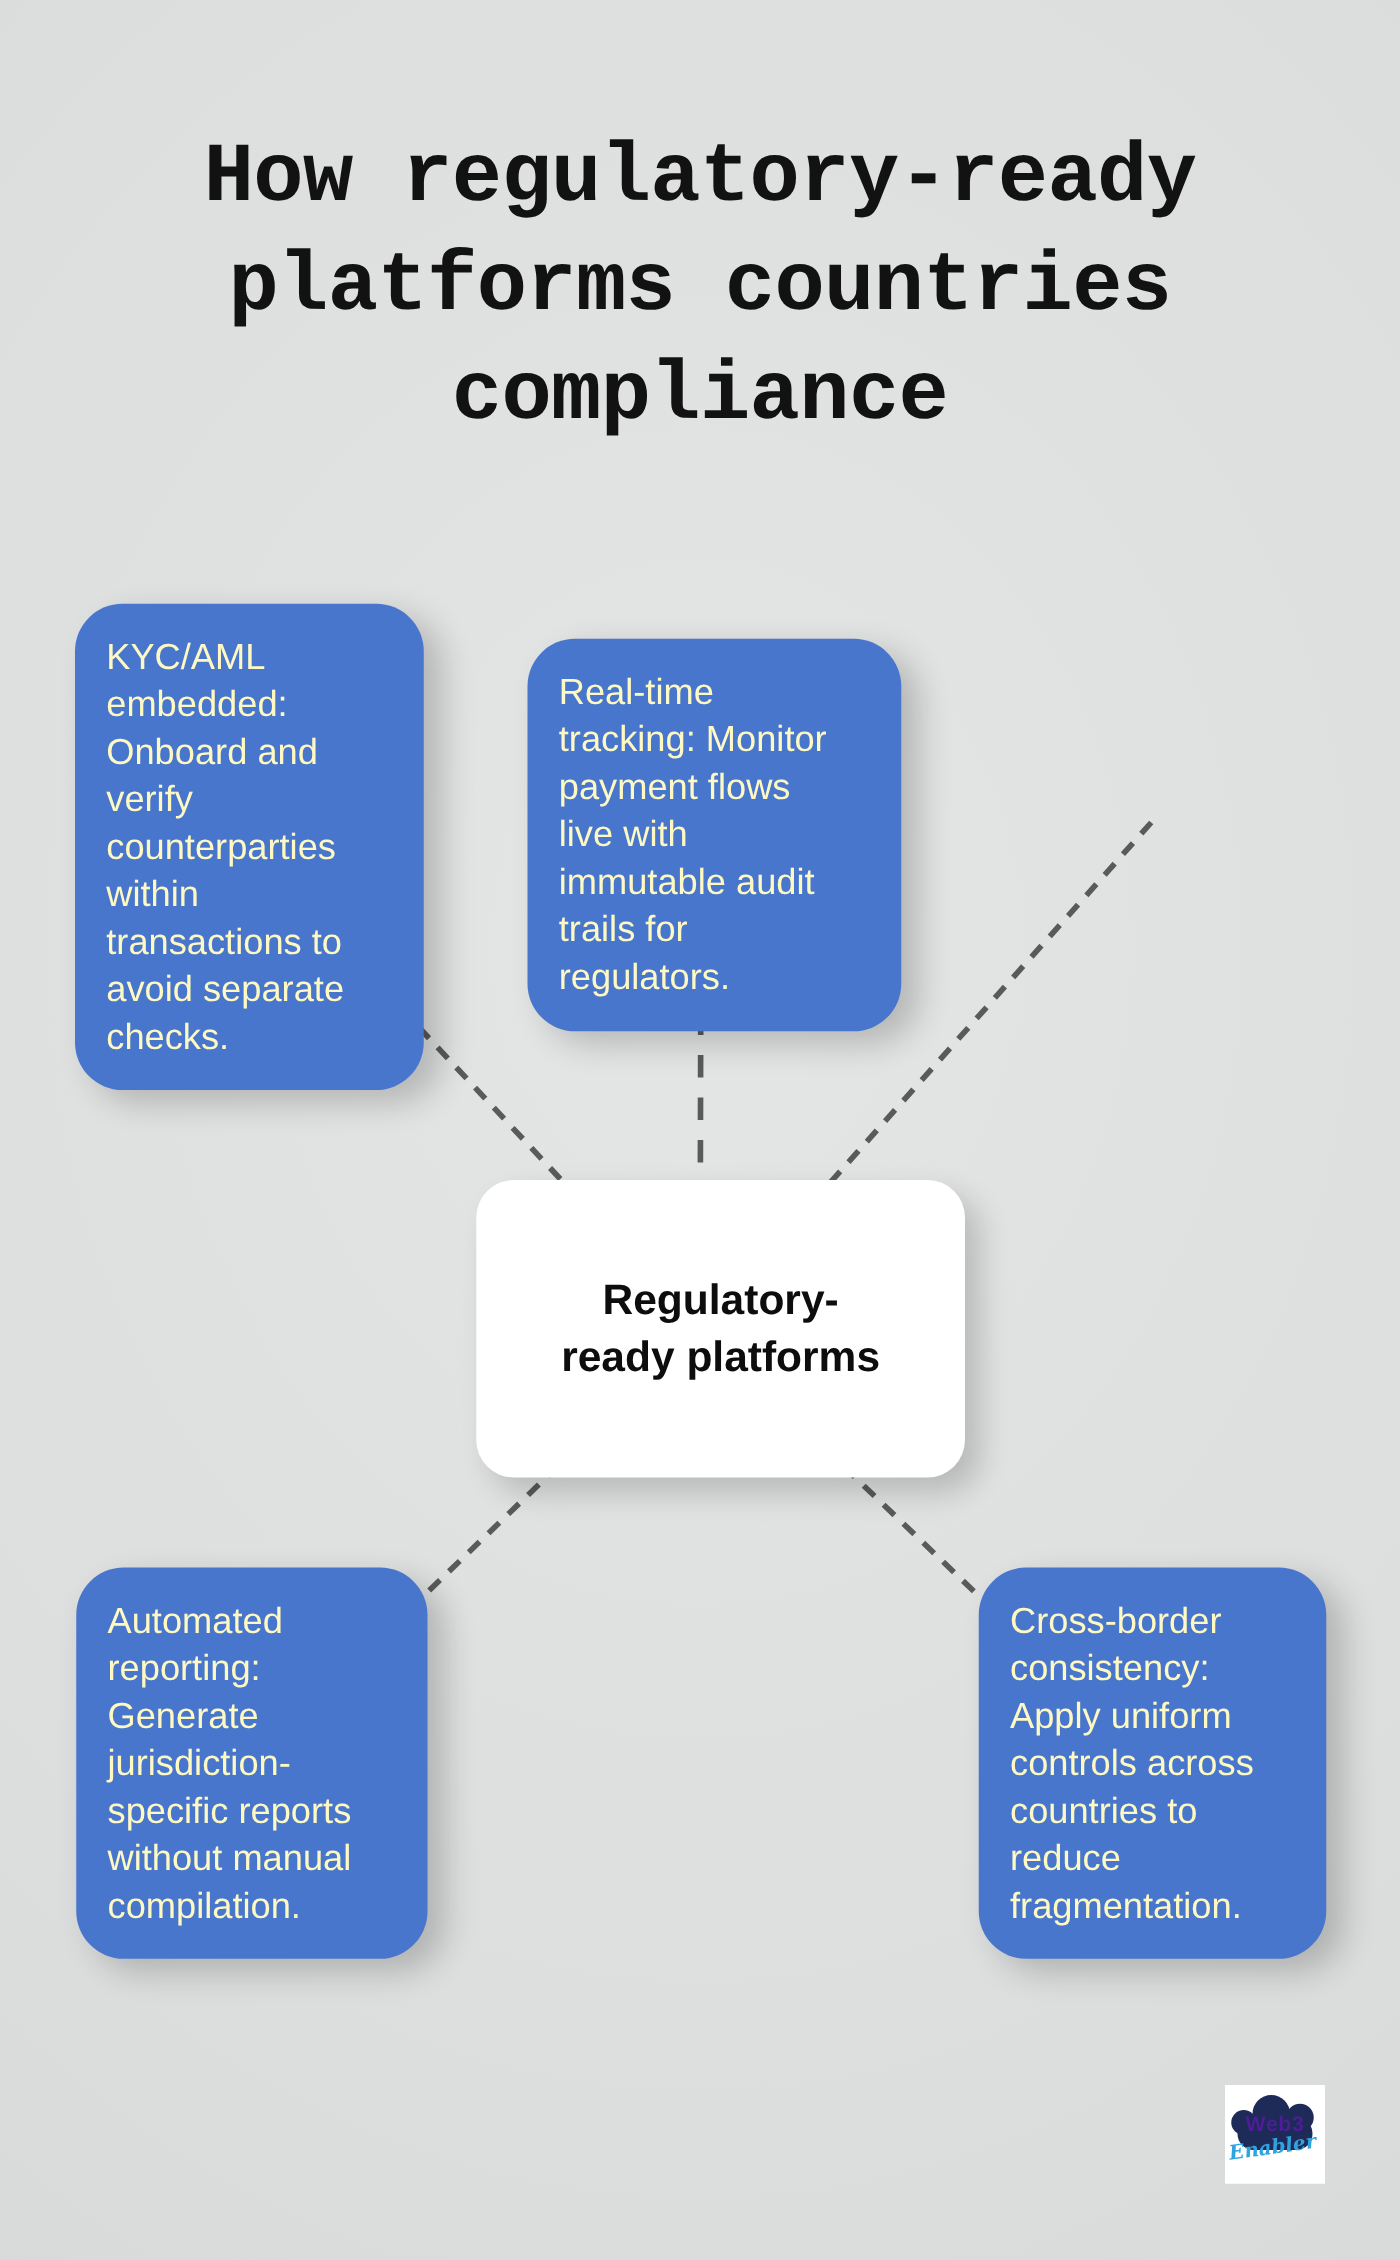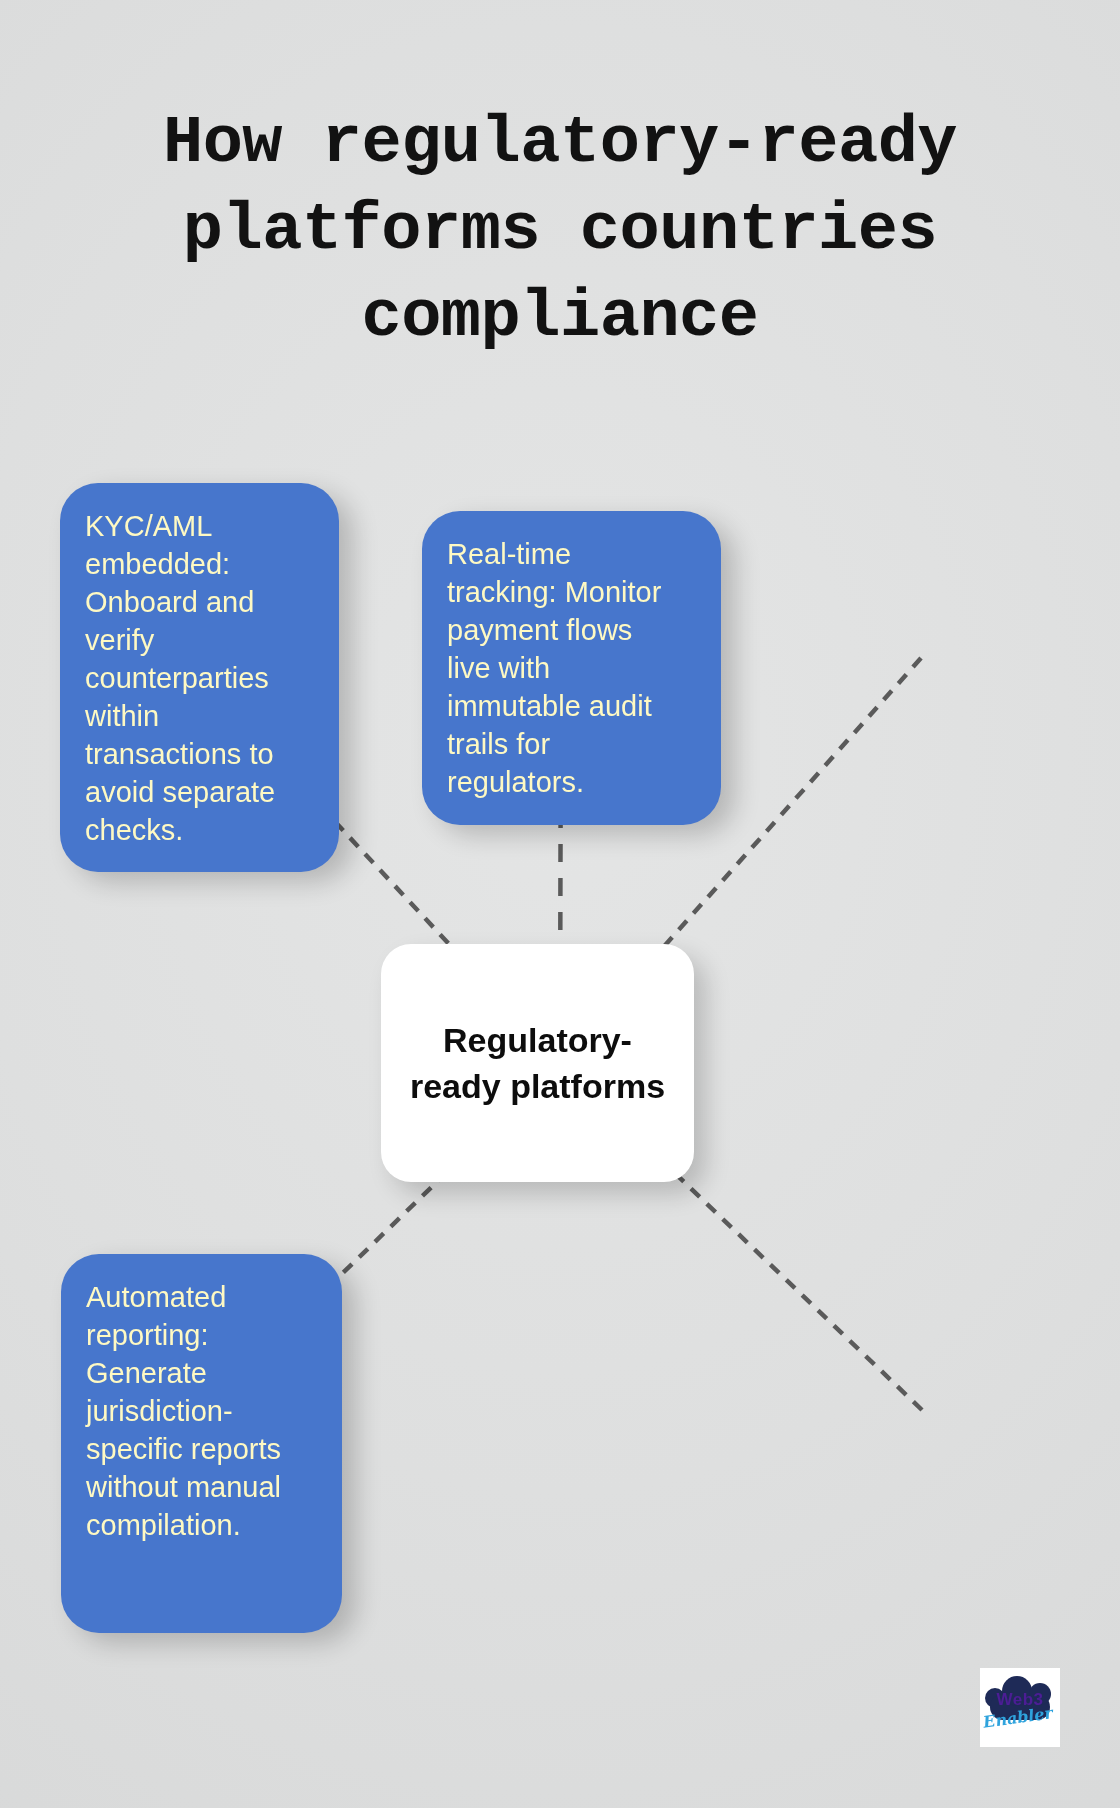--- a/index.html
+++ b/index.html
@@ -18,24 +18,24 @@
   .node {
     position:absolute; background:#4776cc; border-radius:38px;
     box-shadow: 14px 10px 26px rgba(0,0,0,0.20);
     color:#fef9c3; font-size:29px; line-height:38px;
     padding:24px 14px 24px 25px; box-sizing:border-box;
     white-space:pre; overflow:hidden;
   }
   .n1 { left:60px;  top:483px;  width:279px; height:389px; }
   .n2 { left:422px; top:483px;  width:299px; height:314px;margin-top:28px; }
   .n3 { left:782px; top:483px;  width:278px; height:351px; }
-  .n4 { left:61px;  top:1254px; width:281px; height:379px; }
+  .n4 { left:61px;  top:1254px; width:281px; height:313px; }
   .n5 { left:783px; top:1254px; width:278px; height:313px; }
   .center-node {
-    position:absolute; left:381px; top:944px; width:313px; height:238px;
+    position:absolute; left:381px; top:944px; width:391px; height:238px;
     background:#ffffff; border-radius:30px;
     box-shadow: 12px 12px 24px rgba(0,0,0,0.18);
     display:flex; align-items:center; justify-content:center;
     color:#0d0d0d; font-weight:700; font-size:34px; line-height:46px;
     text-align:center; white-space:pre;
   }
   
   .logo { position:absolute; left:980px; top:1668px; width:80px; height:79px; background:#ffffff; }
   .logo .cloud-base { position:absolute; left:10px; top:26px; width:60px; height:26px; background:#1e2a57; border-radius:13px; }
   .logo .bump-left  { position:absolute; left:5px;  top:20px; width:20px; height:20px; border-radius:50%; background:#1e2a57; }
@@ -93,20 +93,27 @@
 ready platforms</div>
 
   <div class="node n4">Automated
 reporting:
 Generate
 jurisdiction-
 specific reports
 without manual
 compilation.</div>
 
+  <div class="node n5">Cross-border
+consistency:
+Apply uniform
+controls across
+countries to
+reduce
+fragmentation.</div>
 
   <div class="logo">
     <span class="bump-left"></span>
     <span class="cloud-base"></span>
     <span class="bump-mid"></span>
     <span class="bump-right"></span>
     <span class="brand-top">Web3</span>
     <span class="brand-bottom">Enabler</span>
   </div>
 

